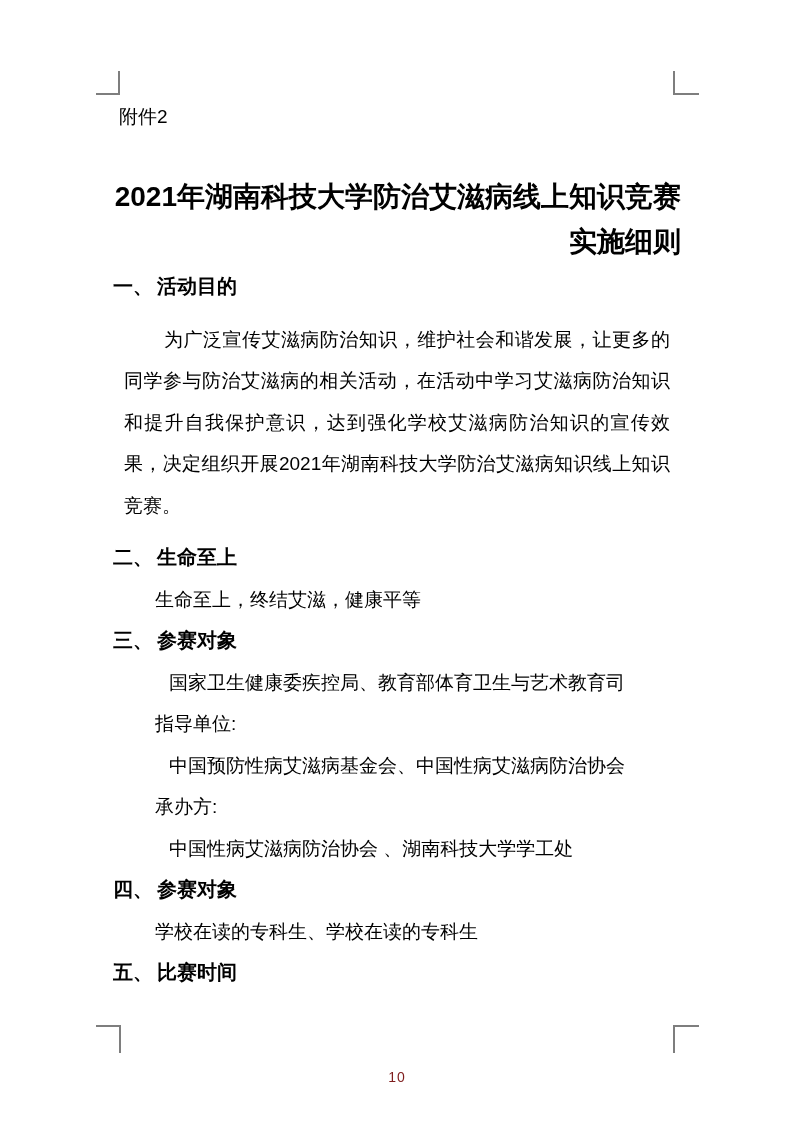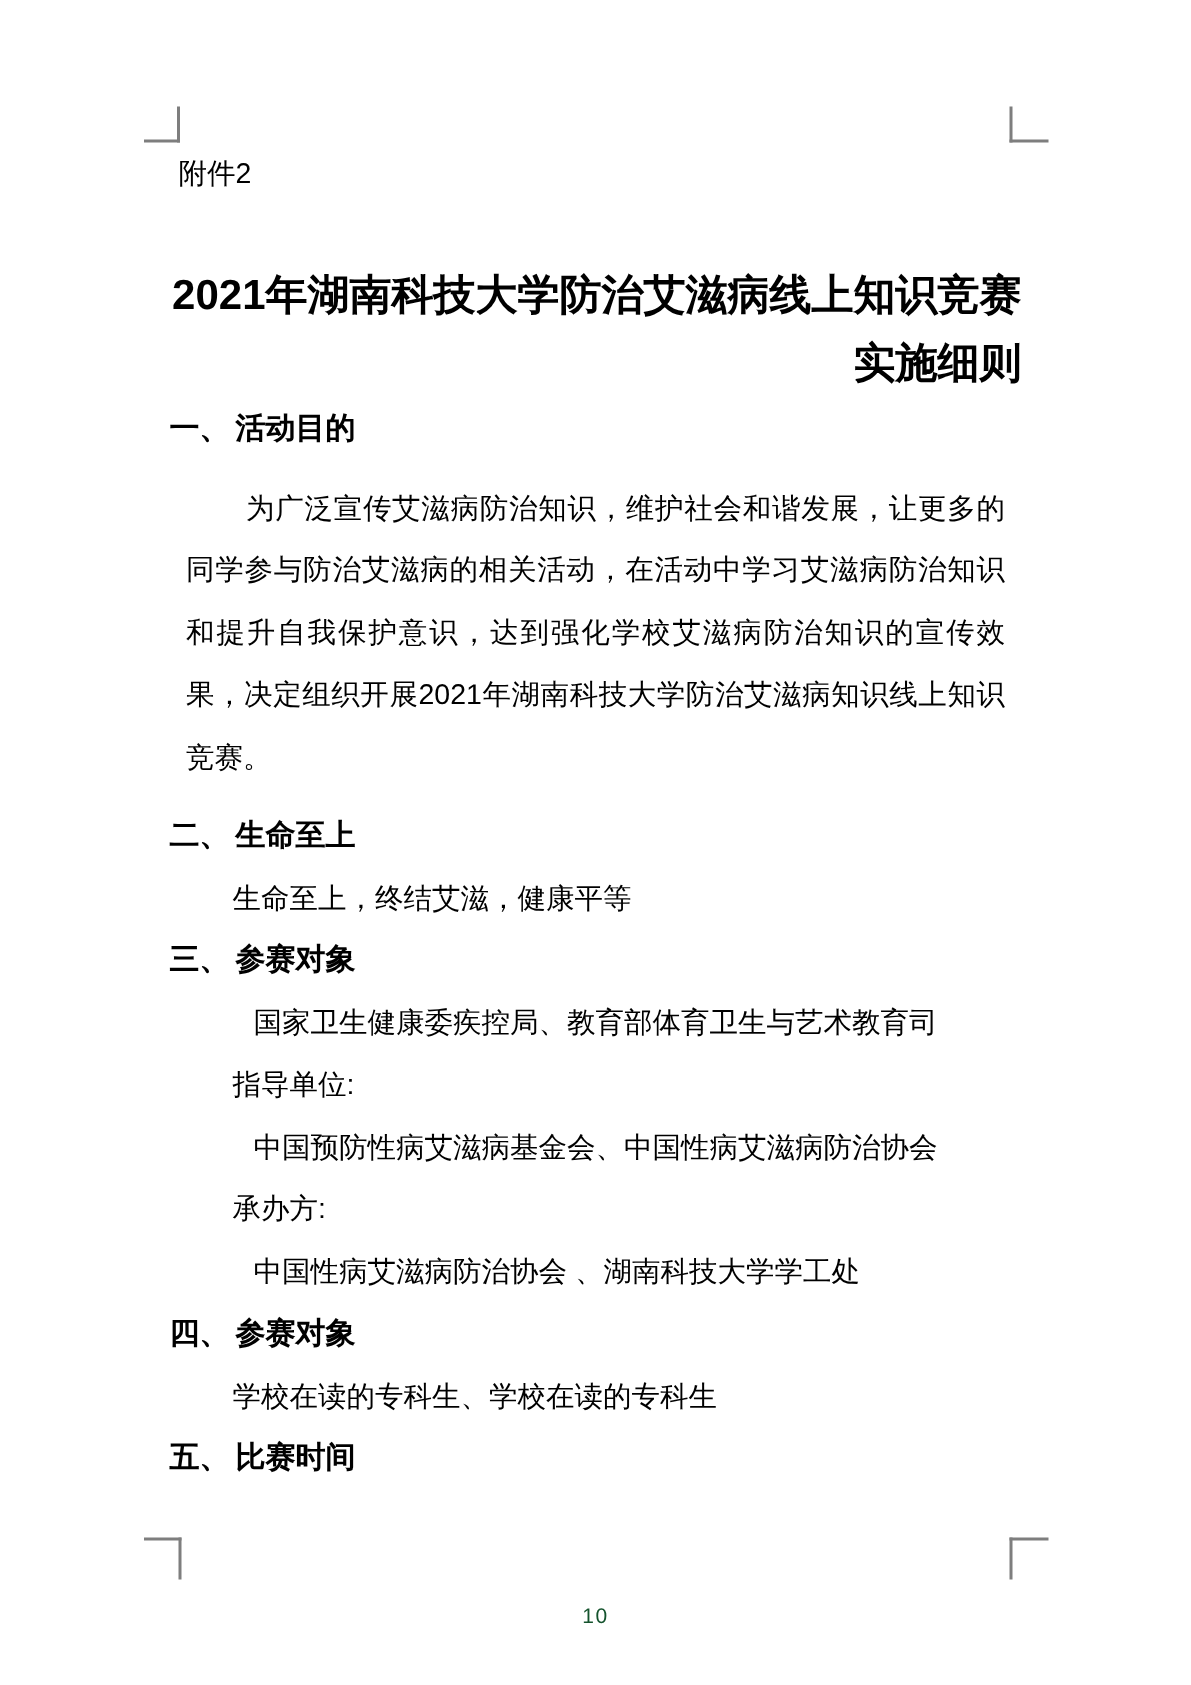--- a/index.html
+++ b/index.html
@@ -56,21 +56,21 @@
   }
   .indent1 { padding-left: 42px; }
   .indent2 { padding-left: 56px; }
   .page-number {
     position: absolute;
     left: 0;
     top: 1069px;
     width: 100%;
     text-align: center;
     font-size: 14px;
-    color: #14532d;
+    color: #7f1d1d;
     letter-spacing: 1px;
   }
 </style>
 </head>
 <body>
 
 <div class="page">
 
   <div class="cropmark cm-tl"></div>
   <div class="cropmark cm-tr"></div>

